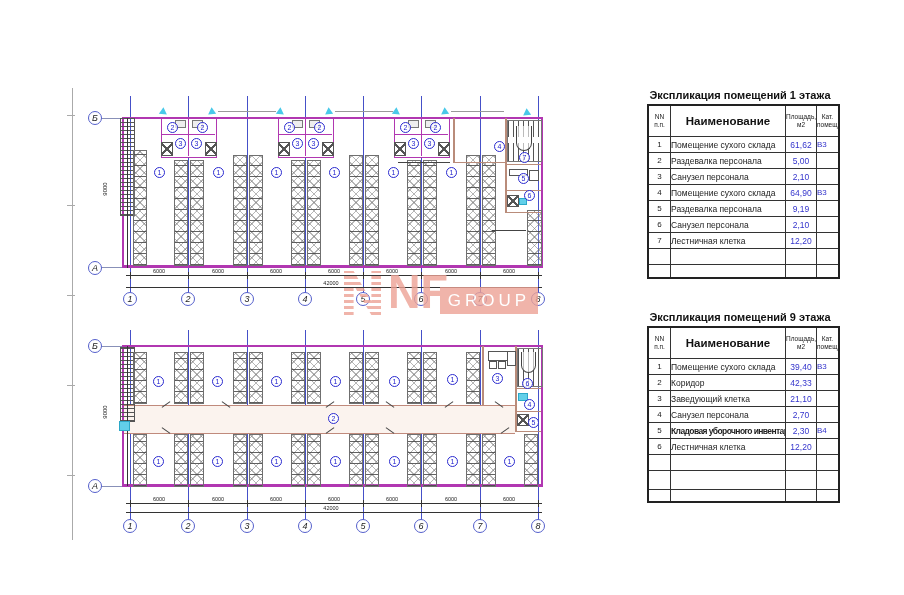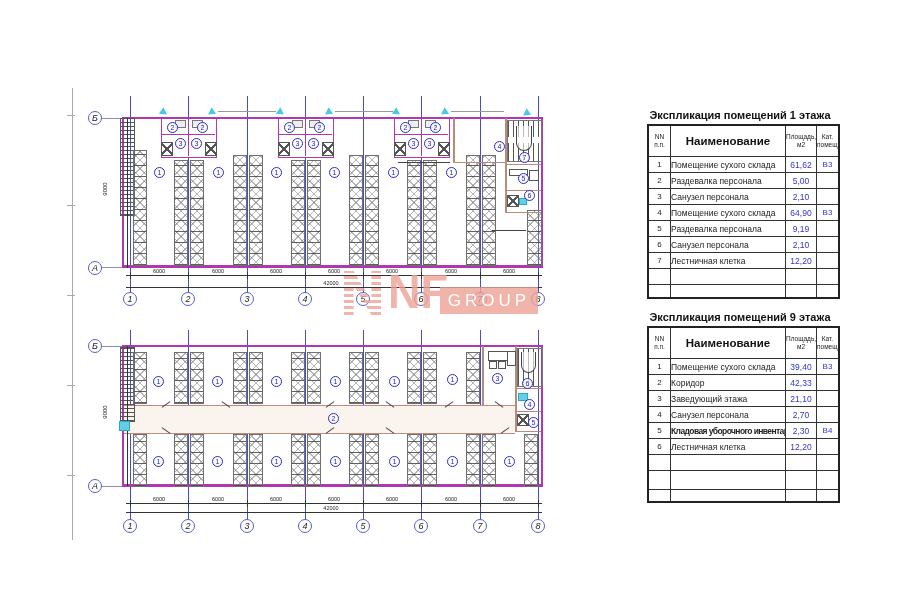--- a/index.html
+++ b/index.html
@@ -54,21 +54,21 @@
        font-size:17px;letter-spacing:4px;text-align:center;line-height:27px;font-weight:400;}
   
   .tblwrap{position:absolute;width:186px;z-index:2;}
   .tbl-title{font-size:11px;font-weight:bold;color:#111;text-align:center;margin-bottom:3px;white-space:nowrap;}
   table.expl{border-collapse:collapse;table-layout:fixed;width:186px;background:#fff;}
   table.expl td{border:1px solid #333;padding:0;overflow:hidden;}
   table.expl{border:2px solid #222;}
   td.c-nn{width:21px;text-align:center;font-size:8px;color:#222;}
   td.c-name{width:114px;font-size:8.5px;color:#222;padding-left:4px;white-space:nowrap;}
   td.c-area{width:30px;text-align:center;font-size:8.5px;color:#3434cc;}
-  td.c-cat{width:21px;text-align:center;font-size:8px;color:#3434cc;}
+  td.c-cat{width:21px;font-size:8px;color:#3434cc;}
   tr.hdr td{height:30px;text-align:center;vertical-align:middle;}
   tr.hdr .h-small{font-size:6.5px;color:#222;white-space:pre-line;line-height:1.2;font-weight:normal;}
   tr.hdr .h-name{font-size:11.5px;font-weight:bold;color:#111;}
   tr.row td{height:15px;}
   tr.rowe td{height:15px;}
   .bold-cond{font-weight:bold;letter-spacing:-.6px;font-size:8px;}
 </style>
 </head>
 <body>
 
@@ -335,21 +335,21 @@
   <span class="bub" style="left:414px;top:519px;">6</span>
   <span class="bub" style="left:473px;top:519px;">7</span>
   <span class="bub" style="left:531px;top:519px;">8</span>
 
   <div class="wm" style="left:344px;top:271px;width:200px;height:46px;">
     <div class="wmN"></div>
     <div class="wmNF">NF</div>
     <div class="wmG">GROUP</div>
   </div>
 
-  <div class="tblwrap" style="left:647px;top:109px;">
+  <div class="tblwrap" style="left:647px;top:89px;">
     <div class="tbl-title">Экспликация помещений 1 этажа</div>
     <table class="expl">
       <tbody>
           <tr class="hdr">
         <td class="c-nn h-small">NN
 п.п.</td>
         <td class="c-name h-name" style="text-align:center;padding-left:0;">Наименование</td>
         <td class="c-area h-small">Площадь,
 м2</td>
         <td class="c-cat h-small">Кат.
@@ -433,21 +433,21 @@
             <td class="c-cat">В3</td>
           </tr>
       <tr class="row">
             <td class="c-nn">2</td>
             <td class="c-name">Коридор</td>
             <td class="c-area">42,33</td>
             <td class="c-cat"></td>
           </tr>
       <tr class="row">
             <td class="c-nn">3</td>
-            <td class="c-name">Заведующий этажа</td>
+            <td class="c-name">Заведующий клетка</td>
             <td class="c-area">21,10</td>
             <td class="c-cat"></td>
           </tr>
       <tr class="row">
             <td class="c-nn">4</td>
             <td class="c-name">Санузел персонала</td>
             <td class="c-area">2,70</td>
             <td class="c-cat"></td>
           </tr>
       <tr class="row">

